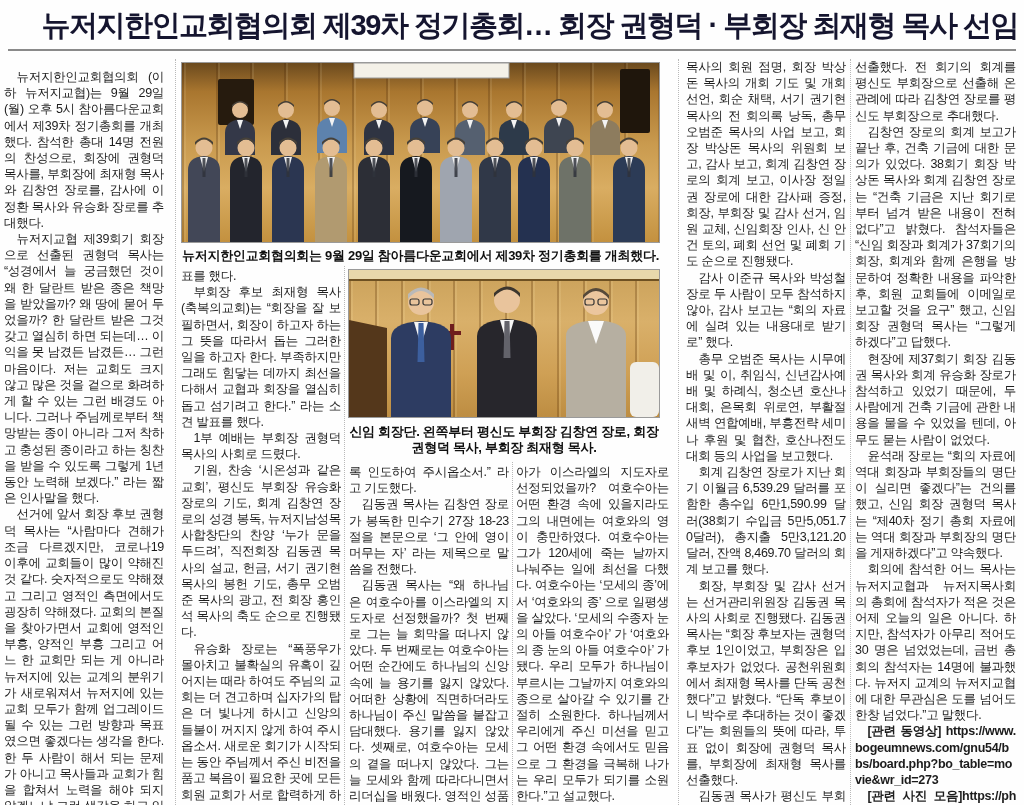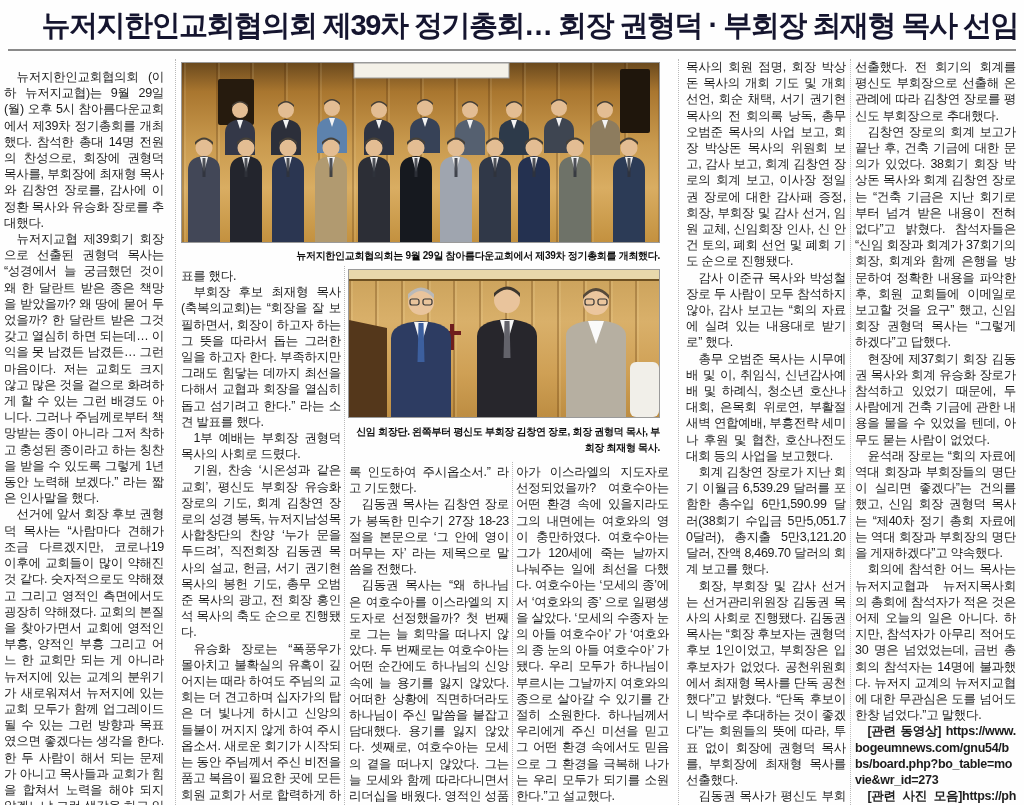--- a/index.html
+++ b/index.html
@@ -18,22 +18,22 @@
   .photo{position:absolute;overflow:hidden;border:1px solid #9a9a9a;box-sizing:border-box;}
   .photo-group{left:181px;top:62px;width:479px;height:181px;
      background:
        repeating-linear-gradient(90deg, rgba(60,30,5,0.22) 0 2px, rgba(255,245,210,0.10) 2px 4px, transparent 4px 34px),
        linear-gradient(180deg,#6b4a1e 0%,#a9762f 16%,#c99a4e 45%,#d9ad62 70%,#c3913f 100%);}
   .photo-leaders{left:348px;top:269px;width:312px;height:149px;
      background:
        repeating-linear-gradient(90deg, rgba(80,40,0,0.26) 0 2px, rgba(255,235,180,0.14) 2px 4px, transparent 4px 26px),
        linear-gradient(180deg,#caa15a 0%,#d9b06a 35%,#cfa055 70%,#bd8d42 100%);}
   .photo svg{position:absolute;left:0;top:0;}
-  .caption{position:absolute;font-size:10px;font-weight:bold;line-height:16px;
-        letter-spacing:-0.3px;color:#101010;text-align:right;word-break:break-all;}
+  .caption{position:absolute;font-size:13px;font-weight:bold;line-height:16px;
+        letter-spacing:-0.3px;color:#101010;text-align:center;word-break:break-all;}
   .cap1{left:181px;top:248px;width:479px;height:18px;}
   .cap2{left:348px;top:424px;width:312px;height:34px;}
 </style>
 </head>
 <body>
 
 <div class="page">
 
   <div class="headline">뉴저지한인교회협의회 제39차 정기총회… 회장 권형덕 · 부회장 최재형 목사 선임</div>
   <div class="headline-rule"></div>

